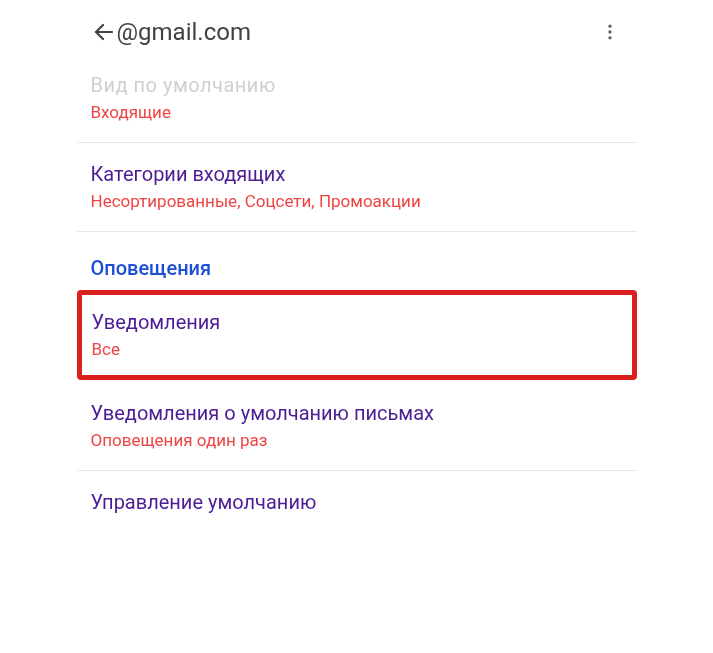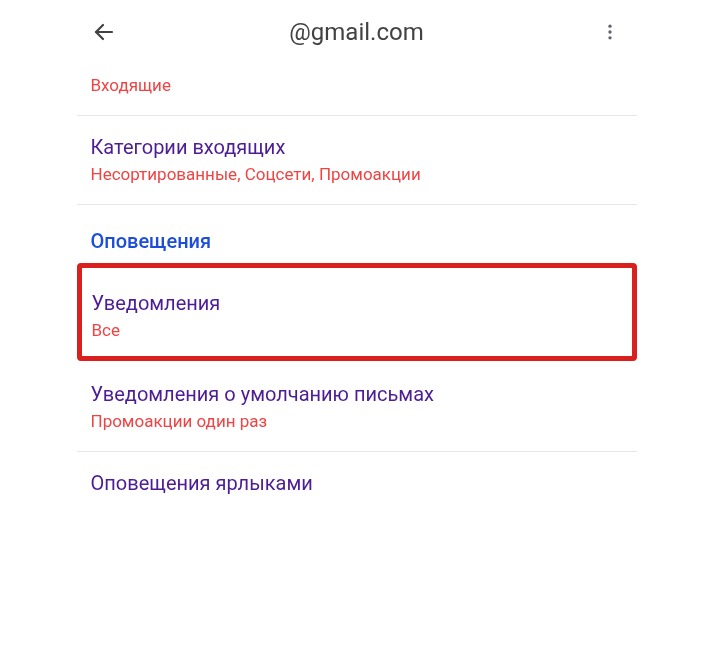--- a/index.html
+++ b/index.html
@@ -28,21 +28,20 @@
     .back-btn {
       width: 26px;
       height: 26px;
       display: flex;
       align-items: center;
       justify-content: center;
       cursor: pointer;
     }
     .title {
       flex: 1;
-      text-align: center;
       font-size: 24px;
       color: #424242;
       font-weight: 400;
     }
     .overflow-btn {
       width: 26px;
       height: 26px;
       display: flex;
       align-items: center;
       justify-content: center;
@@ -78,21 +77,20 @@
       padding: 24px 14px 8px 14px;
     }
     .highlighted-wrap {
       border: 5px solid #d9201f;
       border-radius: 4px;
       margin: 2px 0;
     }
     .highlighted-wrap .row {
       border-bottom: none;
       padding: 14px 10px;
-      margin-top: 8px;
     }
     .no-border {
       border-bottom: none;
     }
     svg { display: block; }
   </style>
 </head>
 <body>
 
 <div class="container">
@@ -108,39 +106,40 @@
     <div class="overflow-btn">
       <svg width="20" height="20" viewBox="0 0 24 24" fill="#5f6368">
         <circle cx="12" cy="5" r="2"></circle>
         <circle cx="12" cy="12" r="2"></circle>
         <circle cx="12" cy="19" r="2"></circle>
       </svg>
     </div>
   </div>
 
   <div class="row first cut">
+    <div class="primary">Вид по умолчанию</div>
     <div class="secondary">Входящие</div>
   </div>
 
   <div class="row">
     <div class="primary">Категории входящих</div>
     <div class="secondary">Несортированные, Соцсети, Промоакции</div>
   </div>
 
   <div class="section-header">Оповещения</div>
 
   <div class="highlighted-wrap">
     <div class="row">
       <div class="primary">Уведомления</div>
       <div class="secondary">Все</div>
     </div>
   </div>
 
   <div class="row">
     <div class="primary">Уведомления о умолчанию письмах</div>
-    <div class="secondary">Промоакции один раз</div>
+    <div class="secondary">Оповещения один раз</div>
   </div>
 
   <div class="row no-border">
-    <div class="primary">Оповещения ярлыками</div>
+    <div class="primary">Управление умолчанию</div>
   </div>
 
 </div>
 
 </body></html>

